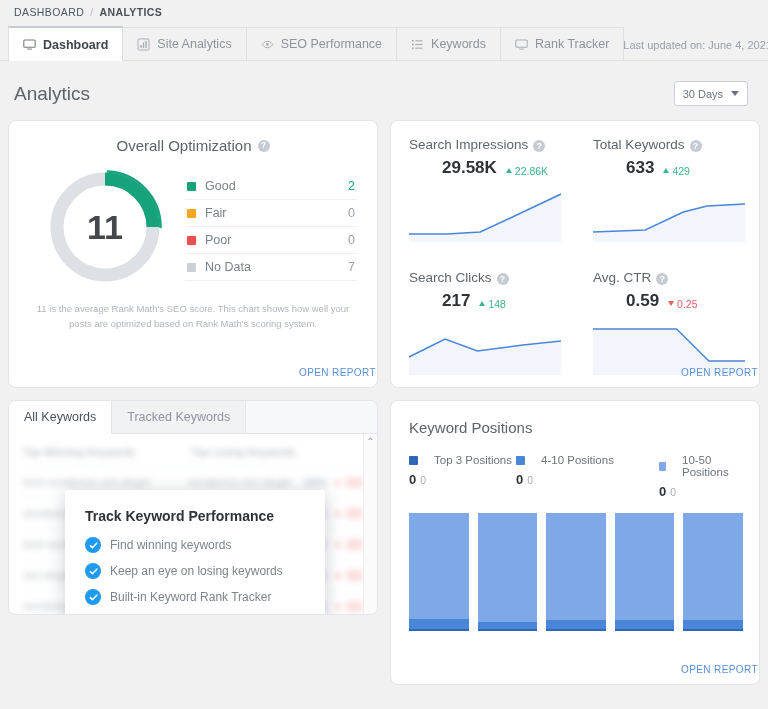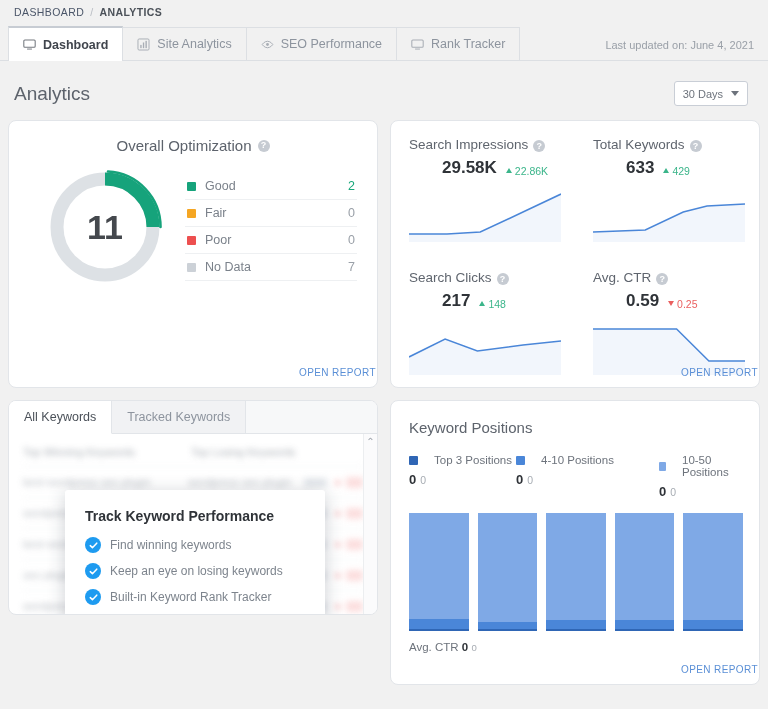--- a/index.html
+++ b/index.html
@@ -262,20 +262,33 @@
   <div class="tab">
     <span class="ico">
       <svg width="13" height="13" viewBox="0 0 16 16">
           <path d="M1.5 8s2.6-4 6.5-4 6.5 4 6.5 4-2.6 4-6.5 4S1.5 8 1.5 8z" fill="none" stroke="#8d949e" stroke-width="1.2"></path>
           <circle cx="8" cy="8" r="1.7" fill="#8d949e"></circle>
         </svg>
     </span>
     <span>SEO Performance</span>
   </div>
 
+  <div class="tab">
+    <span class="ico">
+      <svg width="13" height="13" viewBox="0 0 16 16">
+          <circle cx="2.2" cy="3.5" r="1.2" fill="#8d949e"></circle>
+          <circle cx="2.2" cy="8" r="1.2" fill="#8d949e"></circle>
+          <circle cx="2.2" cy="12.5" r="1.2" fill="#8d949e"></circle>
+          <rect x="5.2" y="2.8" width="9" height="1.4" fill="#8d949e"></rect>
+          <rect x="5.2" y="7.3" width="9" height="1.4" fill="#8d949e"></rect>
+          <rect x="5.2" y="11.8" width="9" height="1.4" fill="#8d949e"></rect>
+        </svg>
+    </span>
+    <span>Keywords</span>
+  </div>
 
   <div class="tab">
     <span class="ico">
       <svg width="13" height="13" viewBox="0 0 16 16">
           <rect x="1" y="2.5" width="14" height="9" rx="1.2" fill="none" stroke="#8d949e" stroke-width="1.3"></rect>
           <rect x="5" y="13" width="6" height="1.2" fill="#8d949e"></rect>
         </svg>
     </span>
     <span>Rank Tracker</span>
   </div>
@@ -328,20 +341,21 @@
           <span class="lval">0</span>
         </div>
         <div class="lrow">
           <span class="sw" style="background:#ccd1d7"></span>
           <span class="lname">No Data</span>
           <span class="lval">7</span>
         </div>
       </div>
     </div>
 
+    <div class="optnote">11 is the average Rank Math's SEO score. This chart shows how well your posts are optimized based on Rank Math's scoring system.</div>
     <div class="openreport">OPEN REPORT</div>
   </div>
 
   <div class="card stats">
 
     <div class="stat">
       <div class="lbl">
         <span>Search Impressions</span>
         <span class="q">?</span>
       </div>
@@ -575,22 +589,17 @@
         <div class="seg-m" style="height:7%"></div>
         <div class="seg-d" style="height:2%"></div>
       </div>
       <div class="bar">
         <div class="seg-l" style="height:91%"></div>
         <div class="seg-m" style="height:7%"></div>
         <div class="seg-d" style="height:2%"></div>
       </div>
     </div>
 
-    <div class="avgctr">
-      <span>Avg. CTR</span>
-      <b>0</b>
-      <small>0</small>
-    </div>
 
     <div class="openreport">OPEN REPORT</div>
   </div>
 
 </div>
 
 </body></html>

